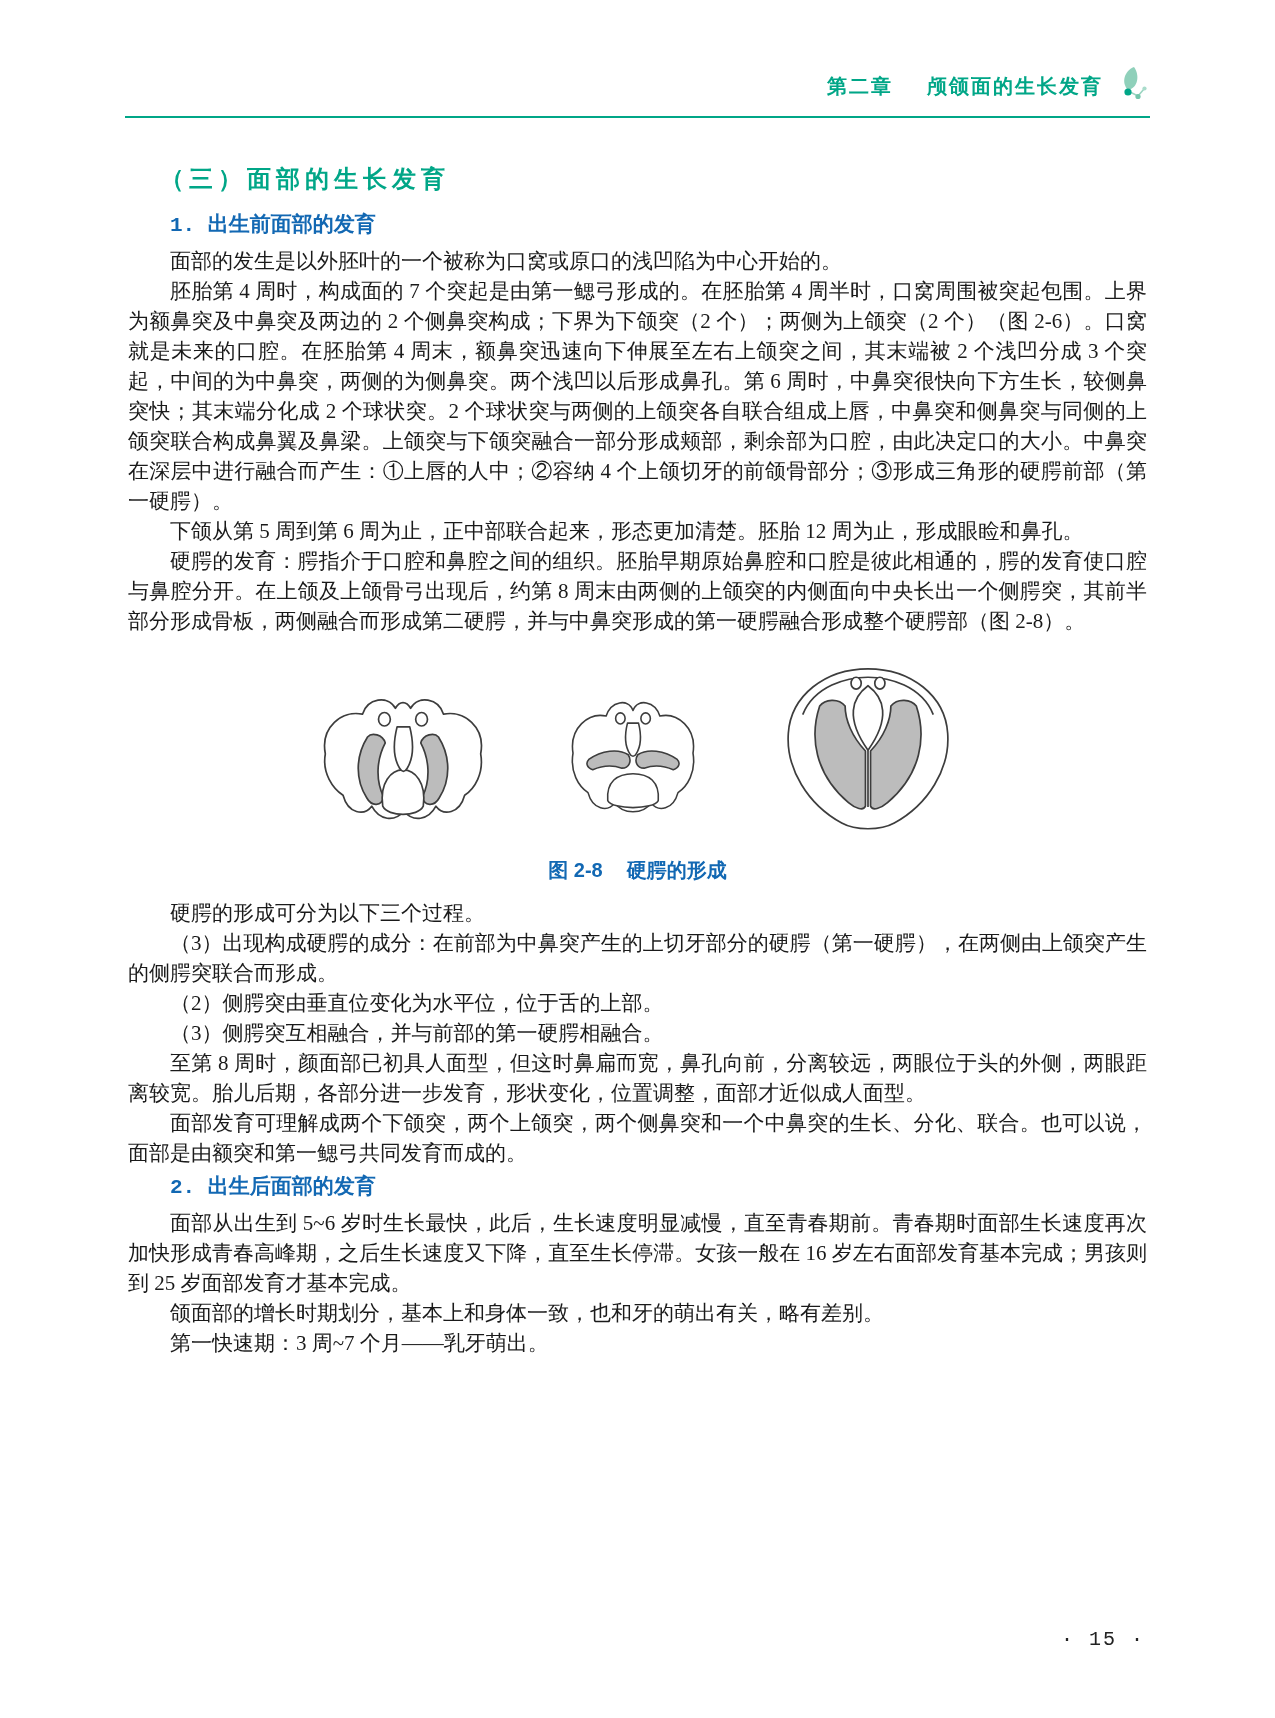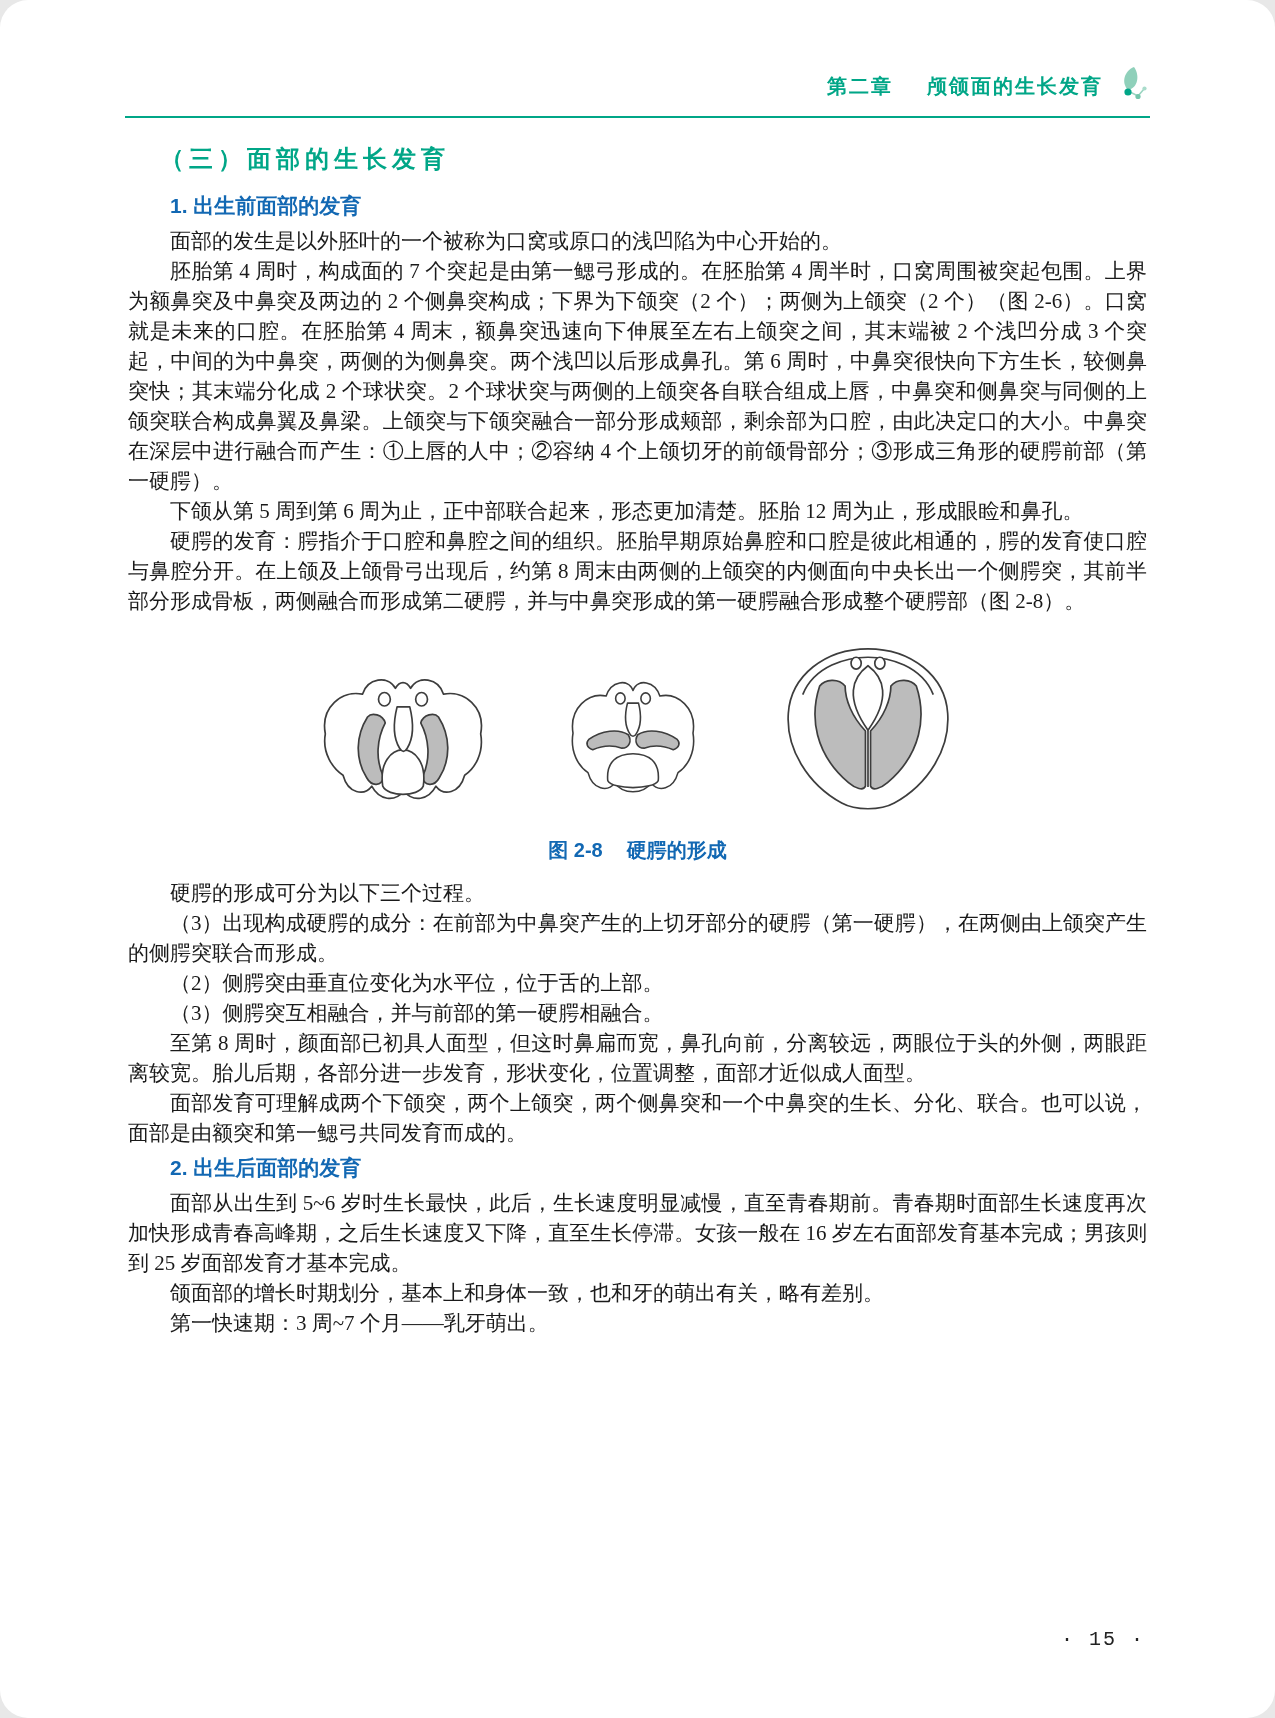--- a/index.html
+++ b/index.html
@@ -11,51 +11,50 @@
   }
   *{box-sizing:border-box;}
   html,body{margin:0;padding:0;background:#e8e8e8;}
   .page{
     position:relative;
     width:1275px;height:1718px;
     margin:0 auto;background:#ffffff;
     font-family:"Liberation Serif","DejaVu Serif",serif;
     color:var(--ink);
     overflow:hidden;
-    border-radius:28px;
   }
   .page-header{
     display:flex;justify-content:flex-end;align-items:center;
     gap:12px;
     padding:64px 120px 8px 127px;
   }
   .chapter-label,.chapter-title{
     font-family:"Liberation Sans","DejaVu Sans",sans-serif;
     font-weight:700;font-size:20px;color:var(--teal);
     letter-spacing:2px;white-space:nowrap;
   }
   .chapter-title{margin-left:22px;}
   .header-rule{
     margin:0 125px;border:none;height:0;
     border-top:2px solid var(--teal);
   }
   .content{
-    padding:24px 128px 0 128px;
+    padding:44px 128px 0 128px;
     font-size:21px;line-height:30px;
     text-align:justify;
   }
   .section-heading{
     color:var(--teal);
     font-size:24px;line-height:34px;
     font-weight:600;
     letter-spacing:5px;
     margin:0 0 14px 32px;
   }
   .subsection-heading{
-    font-family:Liberation Sans, sans-serif;
+    font-family:Liberation Mono, monospace;
     color:var(--blue);font-weight:700;
     font-size:21px;line-height:32px;
     margin:4px 0 4px 42px;
   }
   p.body-text{
     margin:0;
     text-indent:2em;
   }
   .figure-block{margin:26px 0 10px;}
   .figure-row{

